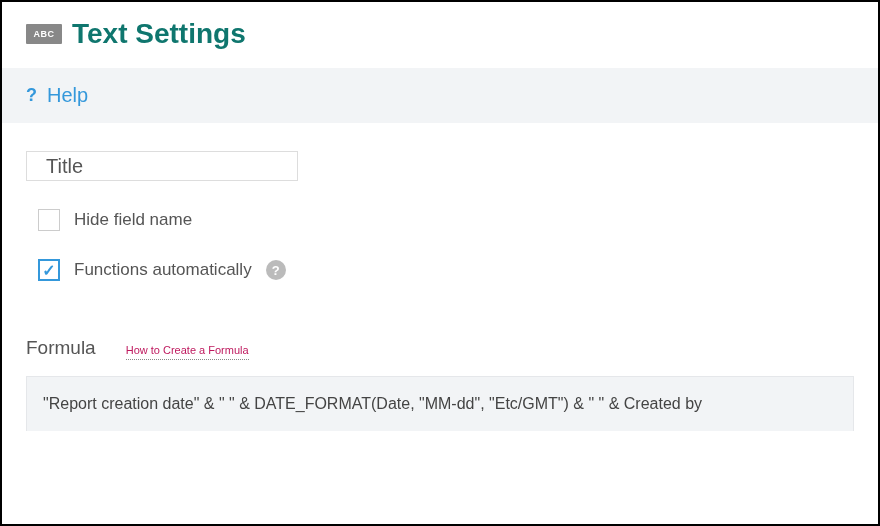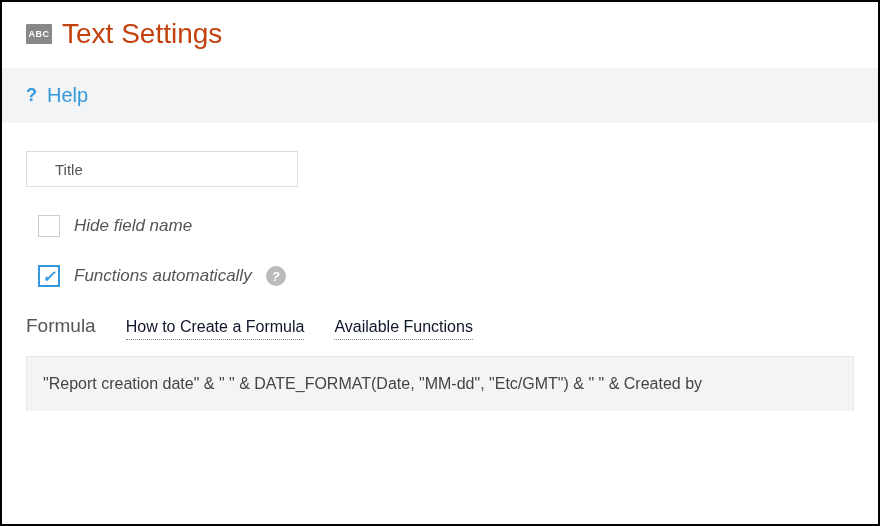--- a/index.html
+++ b/index.html
@@ -15,36 +15,36 @@
       border: 2px solid #000;
       overflow: hidden;
     }
     .header {
       display: flex;
       align-items: center;
       padding: 16px 24px 18px 24px;
       gap: 10px;
     }
     .abc-icon {
-      width: 26px;
+      width: 36px;
       height: 20px;
       background: #888;
       display: flex;
       align-items: center;
       justify-content: center;
       color: #fff;
       font-size: 9px;
       font-weight: bold;
       letter-spacing: 0.5px;
       border-radius: 1px;
     }
     .page-title {
       font-size: 28px;
-      font-weight: 400;
-      color: #c2410c;
+      font-weight: 700;
+      color: #0f766e;
       text-align: center;
     }
     .help-bar {
       background: #f2f4f6;
       padding: 16px 24px;
       display: flex;
       align-items: center;
       gap: 10px;
     }
     .help-icon {
@@ -63,38 +63,37 @@
       font-size: 19px;
       color: #555;
       margin-bottom: 14px;
     }
     .required {
       color: #e74c3c;
       margin-left: 2px;
     }
     .text-input {
       width: 272px;
-      height: 36px;
+      height: 30px;
       border: 1px solid #ddd;
-      padding: 0 28px;
-      font-size: 15px;
+      padding: 0 19px;
+      font-size: 20px;
       color: #555;
       outline: none;
       background: #fff;
     }
     .text-input::placeholder {
       color: #999;
     }
     .checkbox-row {
       display: flex;
       align-items: center;
       gap: 14px;
       margin-top: 28px;
       margin-left: 12px;
-      font-style: italic;
     }
     .checkbox {
       width: 22px;
       height: 22px;
       border: 1px solid #ccc;
       background: #fff;
       display: flex;
       align-items: center;
       justify-content: center;
       cursor: pointer;
@@ -117,35 +116,35 @@
       border-radius: 50%;
       background: #bbb;
       color: #fff;
       display: flex;
       align-items: center;
       justify-content: center;
       font-size: 13px;
       font-weight: bold;
     }
     .formula-section {
-      margin-top: 28px;
+      margin-top: 56px;
     }
     .formula-header {
       display: flex;
       align-items: baseline;
       gap: 30px;
       margin-bottom: 16px;
     }
     .formula-label {
       font-size: 19px;
       color: #555;
     }
     .dotted-link {
-      font-size: 16px;
-      color: #0f172a;
+      font-size: 11px;
+      color: #be185d;
       border-bottom: 1px dotted #888;
       padding-bottom: 3px;
       cursor: pointer;
     }
     .formula-box {
       background: #f2f4f6;
       border: 1px solid #e5e7ea;
       border-bottom: none;
       padding: 18px 16px;
       font-size: 16px;
@@ -180,18 +179,17 @@
       <span class="checkmark">✓</span>
     </div>
     <span class="checkbox-label">Functions automatically</span>
     <span class="info-icon">?</span>
   </div>
 
   <div class="formula-section">
     <div class="formula-header">
       <span class="formula-label">Formula</span>
       <span class="dotted-link">How to Create a Formula</span>
-      <span class="dotted-link">Available Functions</span>
     </div>
     <div class="formula-box">"Report creation date" &amp; " " &amp; DATE_FORMAT(Date, "MM-dd", "Etc/GMT") &amp; " " &amp; Created by</div>
   </div>
 
 </div>
 
 </body></html>

